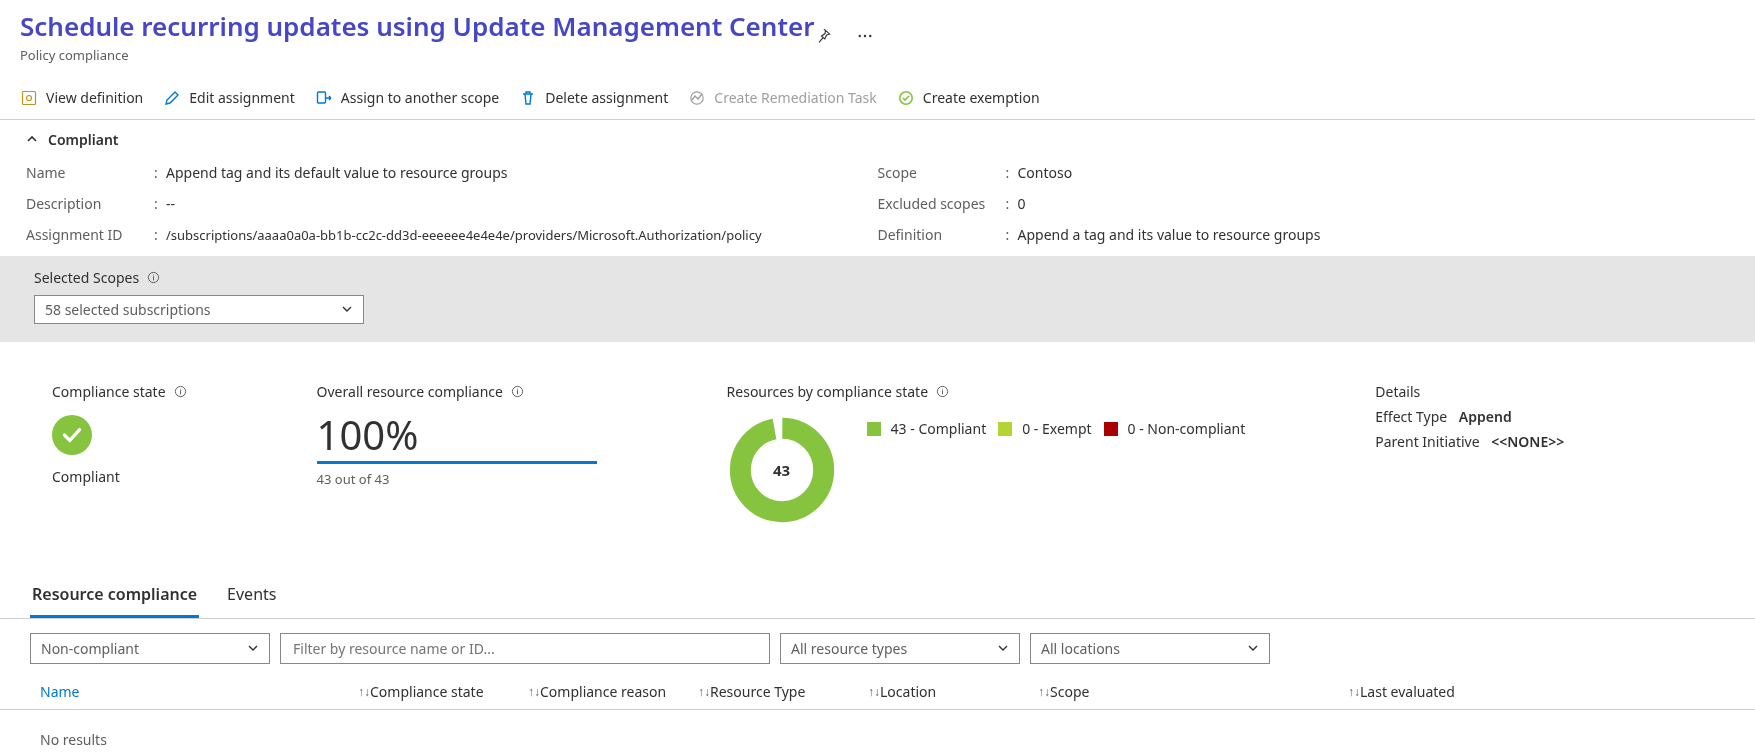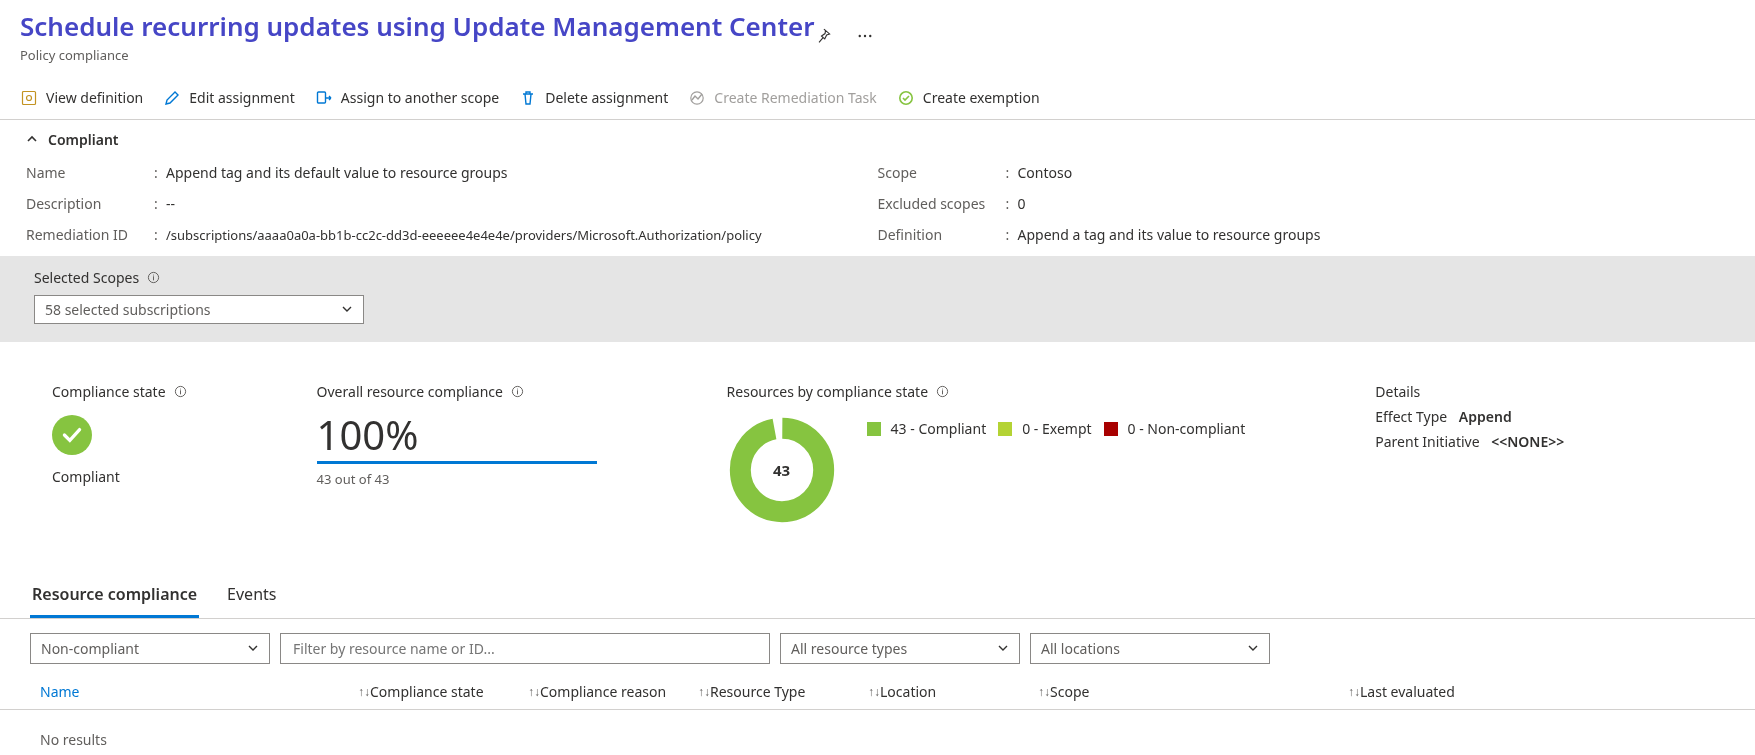--- a/index.html
+++ b/index.html
@@ -273,21 +273,21 @@
     <div class="ess-sep">:</div>
     <div class="ess-v">Contoso</div>
 
     <div class="ess-k">Description</div>
     <div class="ess-sep">:</div>
     <div class="ess-v">--</div>
     <div class="ess-k">Excluded scopes</div>
     <div class="ess-sep">:</div>
     <div class="ess-v">0</div>
 
-    <div class="ess-k">Remediation ID</div>
+    <div class="ess-k">Assignment ID</div>
     <div class="ess-sep">:</div>
     <div class="ess-v long">/subscriptions/aaaa0a0a-bb1b-cc2c-dd3d-eeeeee4e4e4e/providers/Microsoft.Authorization/policy</div>
     <div class="ess-k">Definition</div>
     <div class="ess-sep">:</div>
     <div class="ess-v">Append a tag and its value to resource groups</div>
   </div>
 </div>
 
 <div class="scope-strip">
   <div class="scope-label">

